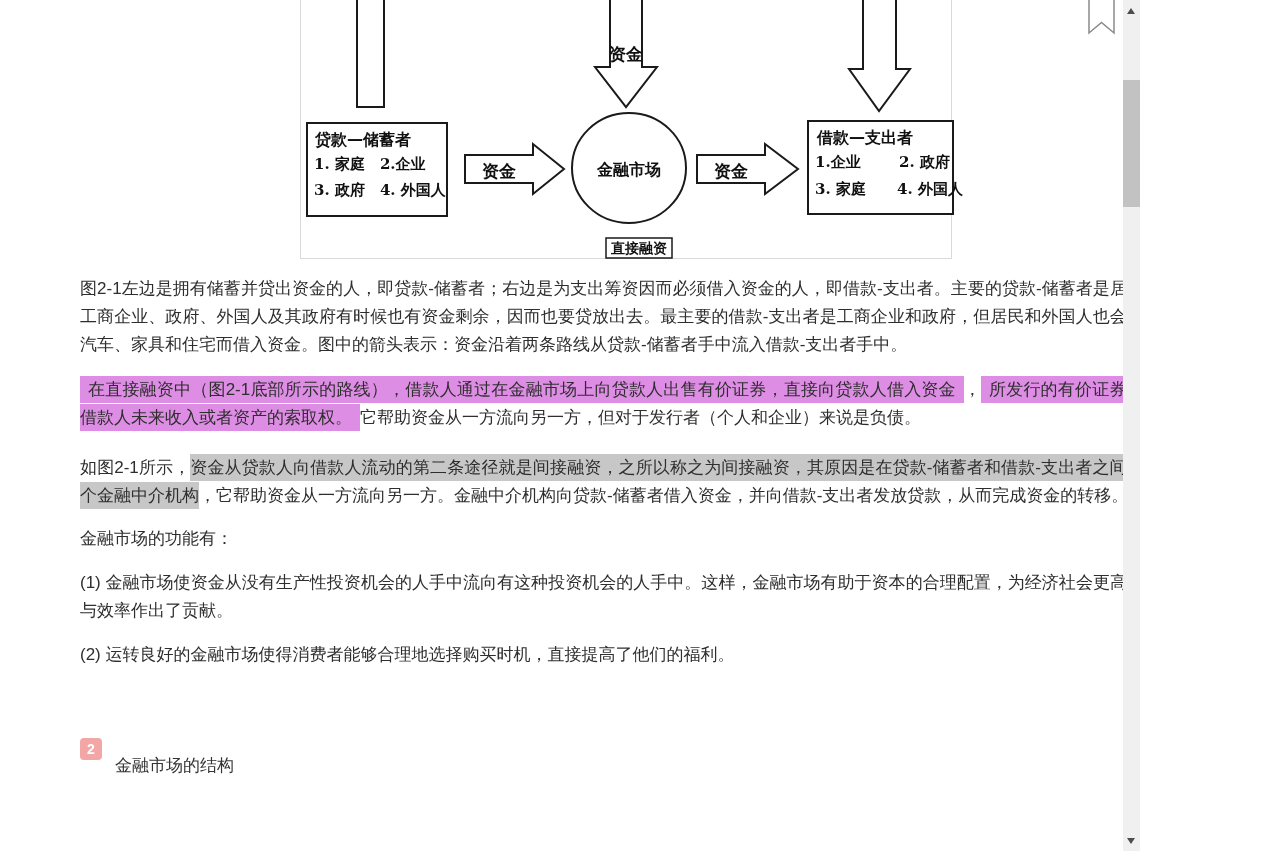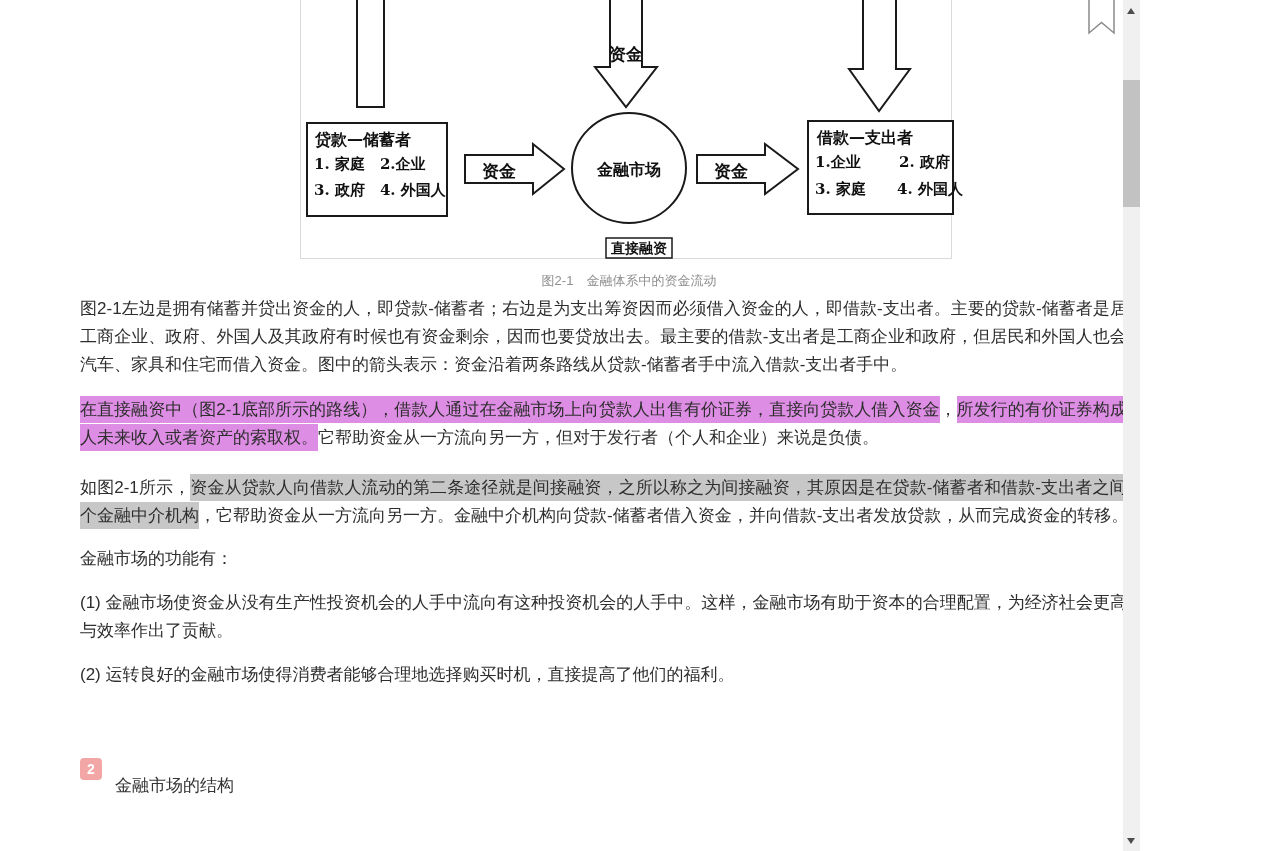--- a/index.html
+++ b/index.html
@@ -21,21 +21,21 @@
   
   .content { position:absolute; left:80px; top:271px; width:1098px; color:#2e2e2e; }
   .caption { text-align:center; font-size:13px; line-height:20px; color:#8f8f8f; }
   .para { font-size:17px; line-height:28px; text-align:justify; }
   .p1 { margin-top:4px; }
   .p2 { margin-top:17px; }
   .p3 { margin-top:22px; }
   .p4 { margin-top:15px; }
   .p5 { margin-top:16px; }
   .p6 { margin-top:16px; }
-  .hl-purple { background:var(--highlight-purple, #de8de4); padding:4px 0; }
+  .hl-purple { background:var(--highlight-purple, #de8de4); padding:4px 8px; }
   .hl-gray   { background:var(--highlight-gray,  #c7c7c7); padding:4px 0; }
 
   
   .sec-heading { margin-top:51px; display:flex; align-items:center; }
   .sec-badge {
     width:22px; height:22px; border-radius:4px;
     background:var(--badge-bg, #f3a6a6); color:#ffffff;
     font-size:14px; font-weight:bold; display:flex; align-items:center; justify-content:center;
     margin-right:13px;
   }
@@ -101,21 +101,20 @@
       <rect x="305" y="299" width="66" height="20" fill="#ffffff" stroke="#1a1a1a" stroke-width="1.5"></rect>
       <text class="fig-text" x="338" y="314" font-size="14" text-anchor="middle">直接融资</text>
     </svg>
   </div>
 
   <svg class="bookmark" width="27" height="36" viewBox="0 0 27 36">
     <path d="M1,-4 L1,33 L13.5,22.5 L26,33 L26,-4" fill="#ffffff" stroke="#8a8a8a" stroke-width="1.5"></path>
   </svg>
 
   <div class="content">
-    <div class="caption">图2-1　金融体系中的资金流动</div>
 
     <p class="para p1"><span>图2-1左边是拥有储蓄并贷出资金的人，即贷款-储蓄者；右边是为支出筹资因而必须借入资金的人，即借款-支出者。主要的贷款-储蓄者是居民，但工商企业、政府、外国人及其政府有时候也有资金剩余，因而也要贷放出去。最主要的借款-支出者是工商企业和政府，但居民和外国人也会为购买汽车、家具和住宅而借入资金。图中的箭头表示：资金沿着两条路线从贷款-储蓄者手中流入借款-支出者手中。</span></p>
 
     <p class="para p2"><span class="hl-purple">在直接融资中（图2-1底部所示的路线），借款人通过在金融市场上向贷款人出售有价证券，直接向贷款人借入资金</span><span>，</span><span class="hl-purple">所发行的有价证券构成对借款人未来收入或者资产的索取权。</span><span>它帮助资金从一方流向另一方，但对于发行者（个人和企业）来说是负债。</span></p>
 
     <p class="para p3"><span>如图2-1所示，</span><span class="hl-gray">资金从贷款人向借款人流动的第二条途径就是间接融资，之所以称之为间接融资，其原因是在贷款-储蓄者和借款-支出者之间还有一个金融中介机构</span><span>，它帮助资金从一方流向另一方。金融中介机构向贷款-储蓄者借入资金，并向借款-支出者发放贷款，从而完成资金的转移。</span></p>
 
     <p class="para p4">金融市场的功能有：</p>
 
     <p class="para p5">(1) 金融市场使资金从没有生产性投资机会的人手中流向有这种投资机会的人手中。这样，金融市场有助于资本的合理配置，为经济社会更高的产出与效率作出了贡献。</p>

